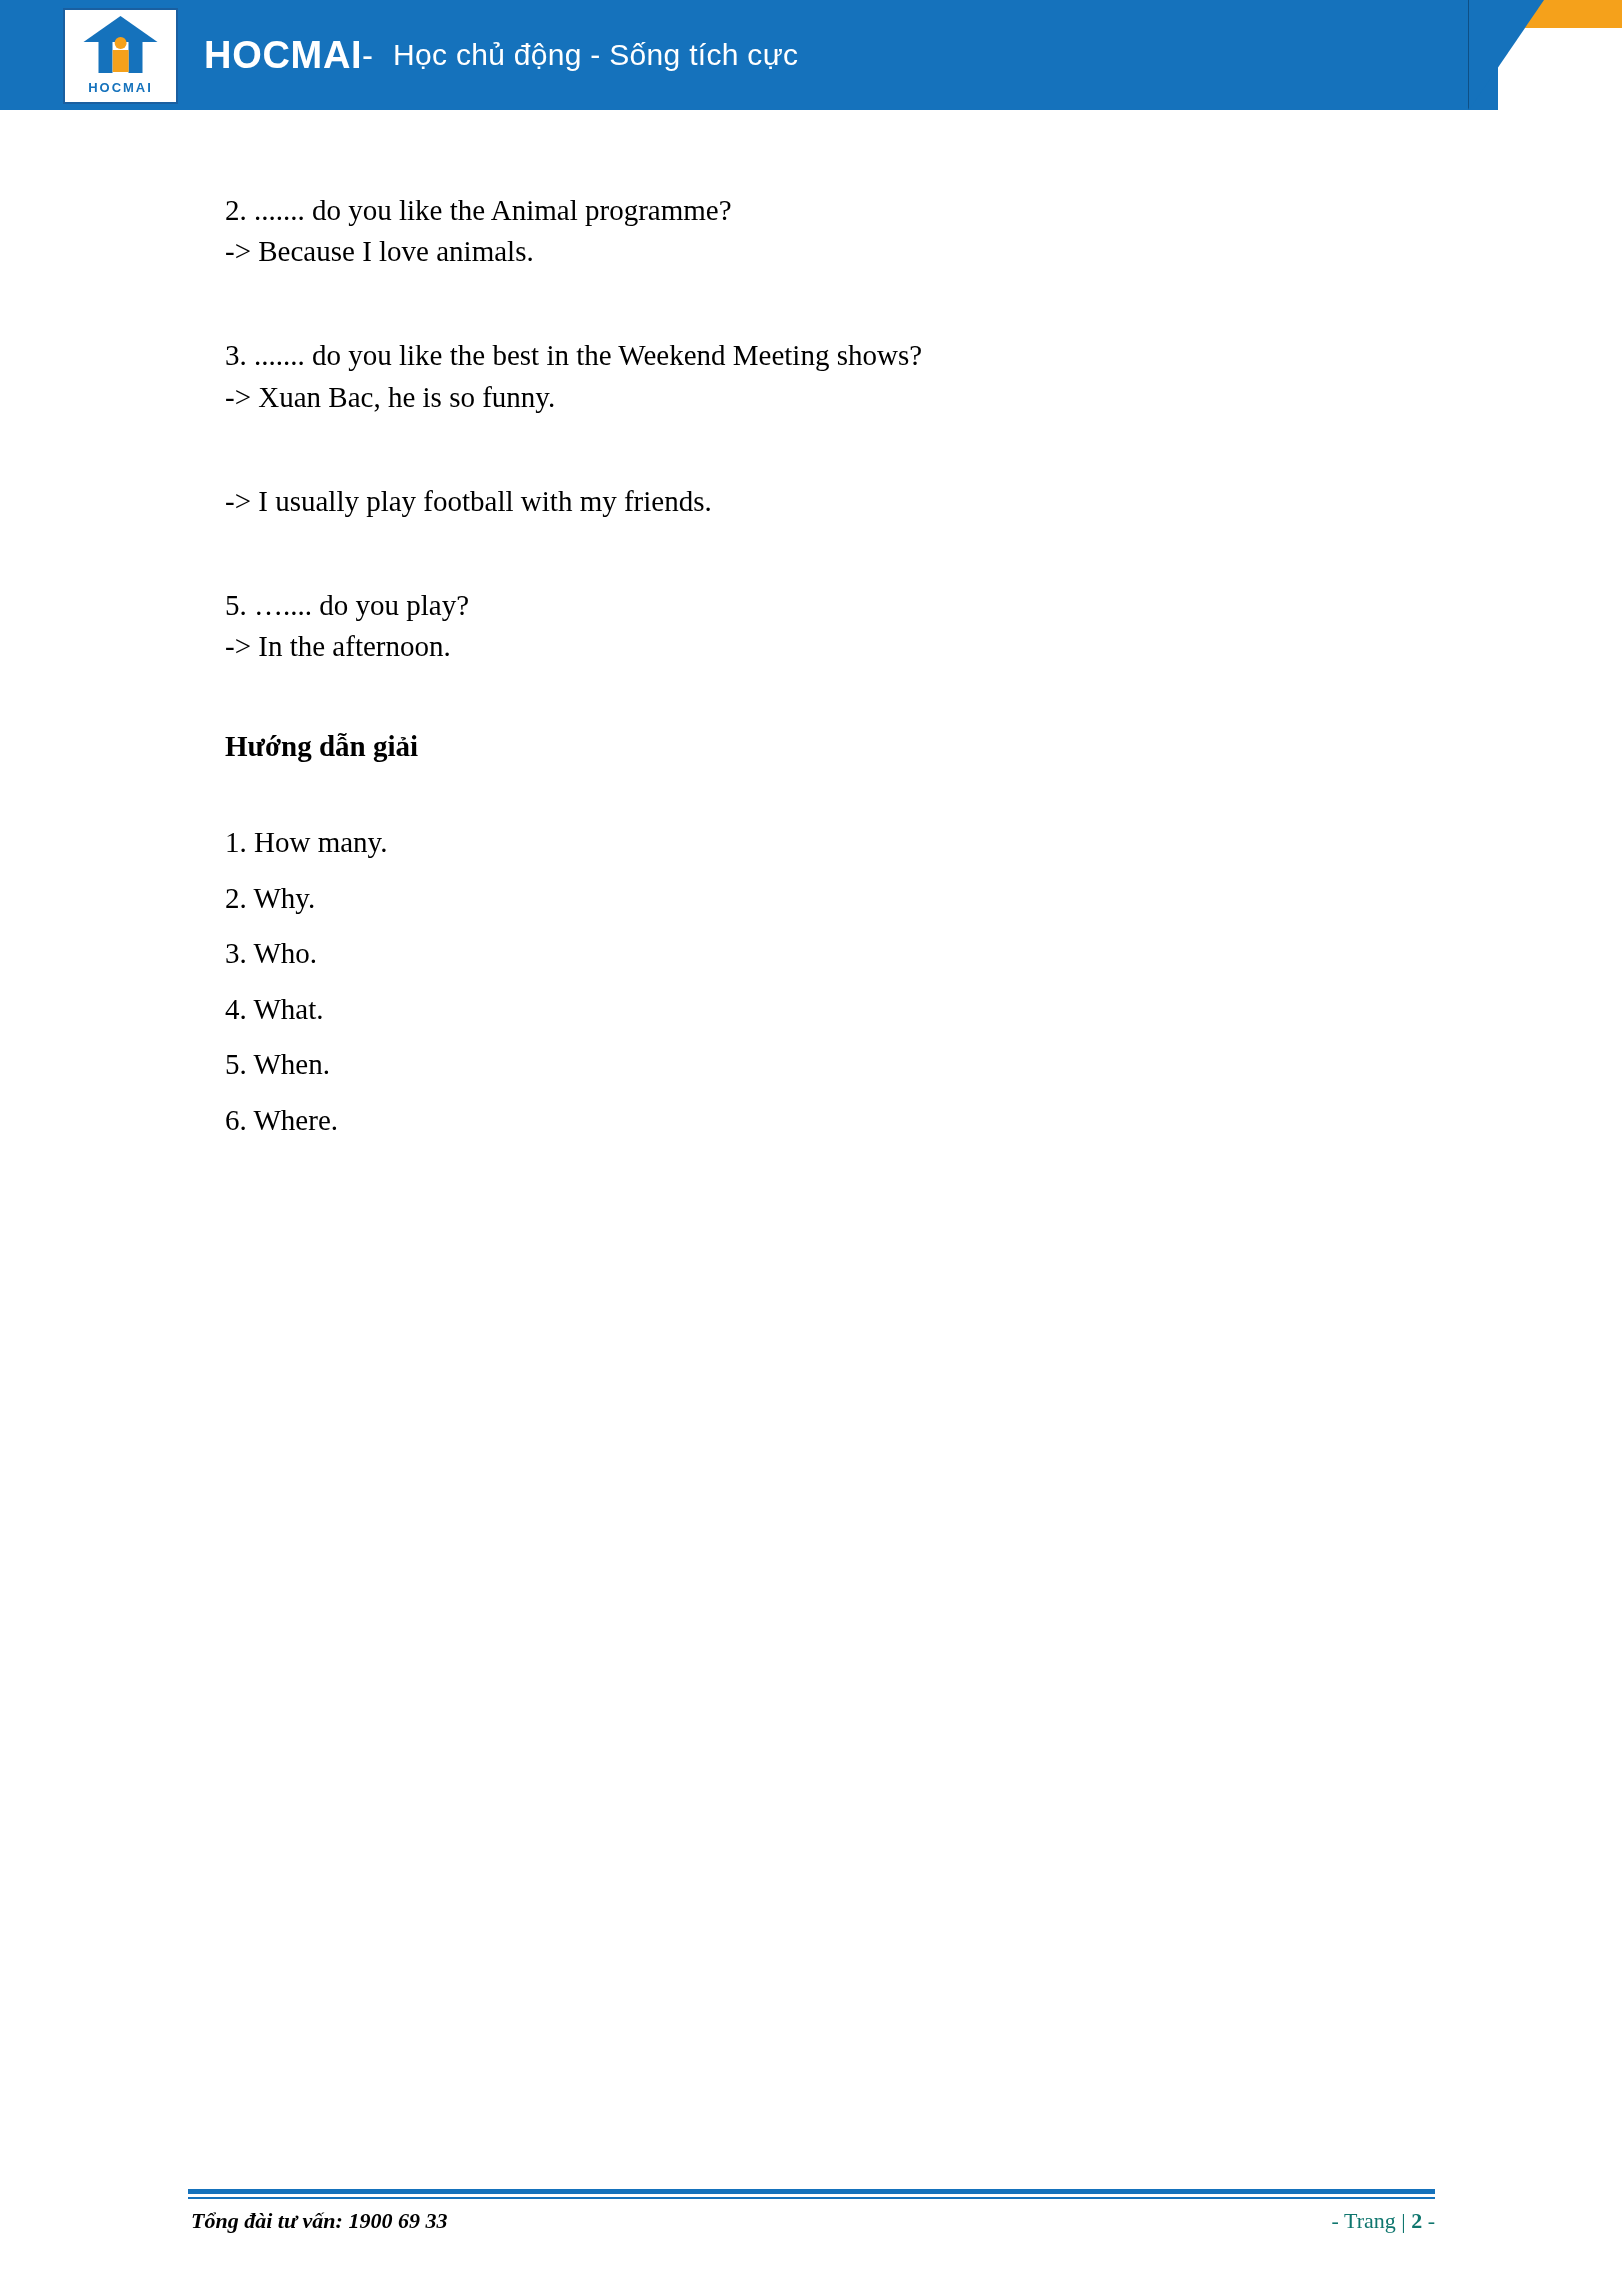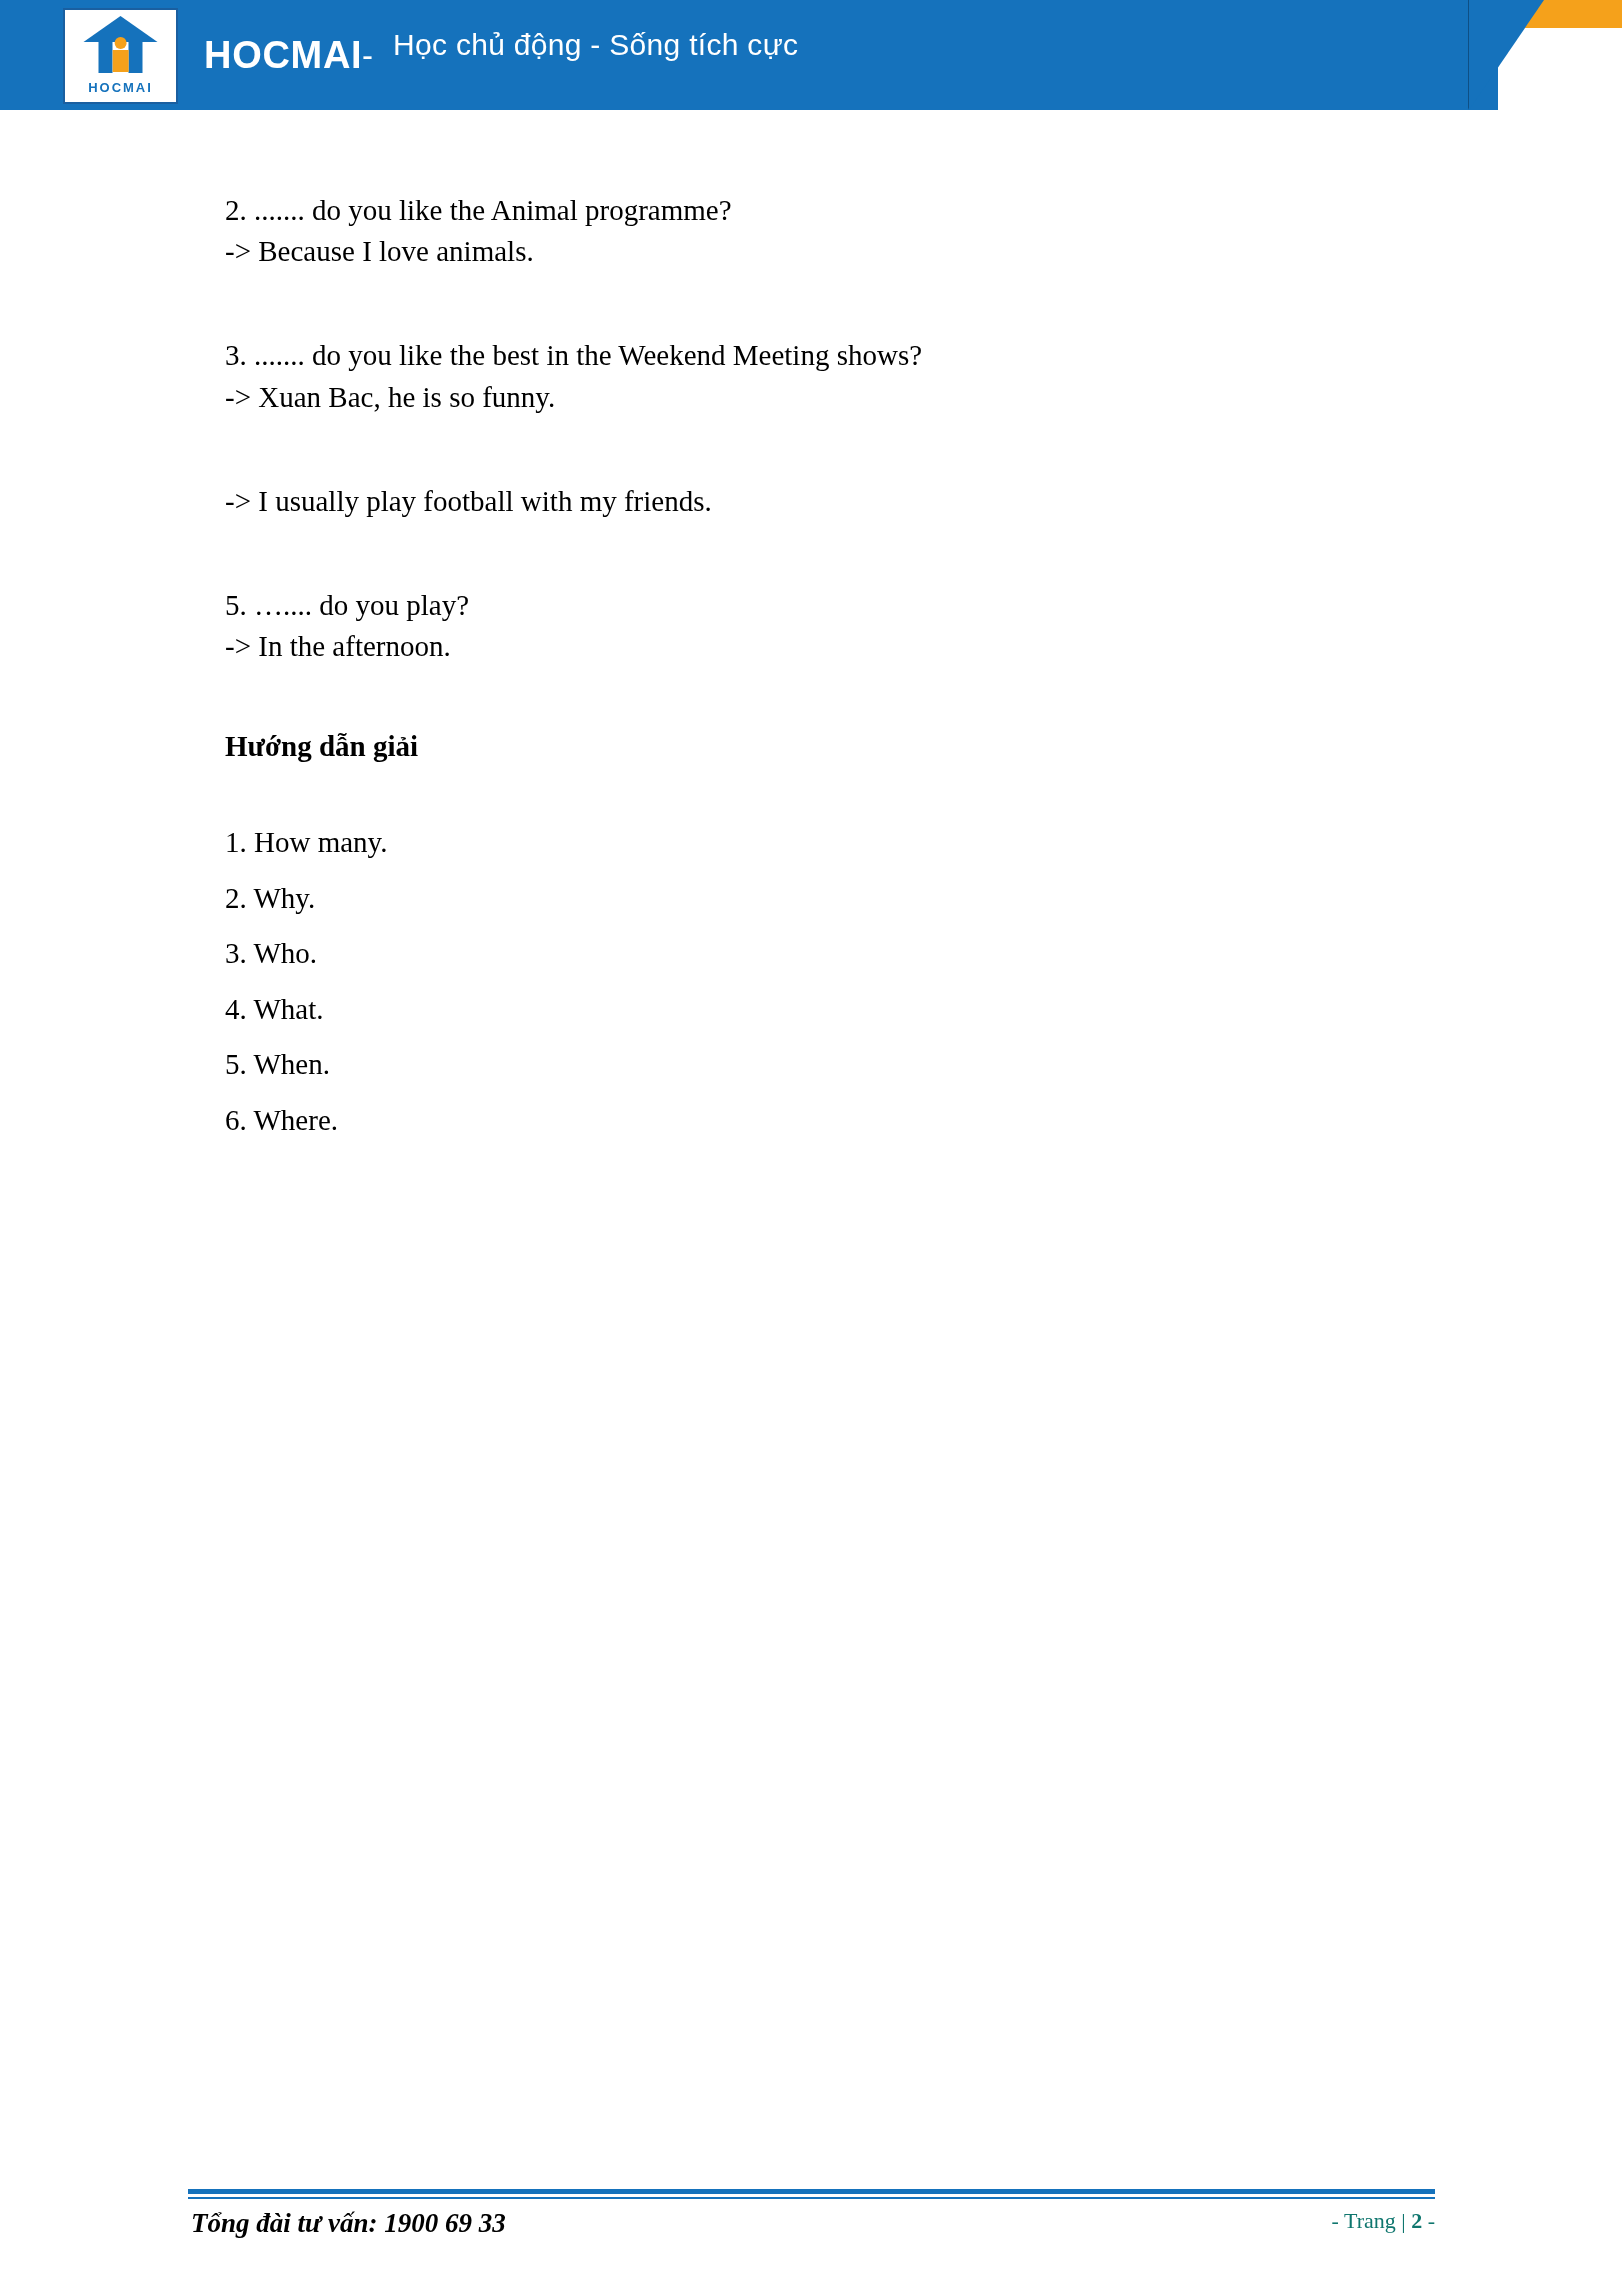--- a/index.html
+++ b/index.html
@@ -140,21 +140,21 @@
   .brand-dash {
     position: absolute;
     top: 37px;
     left: 362px;
     font-family: "Liberation Sans", sans-serif;
     font-size: 33px;
     color: #ffffff;
   }
   .slogan {
     position: absolute;
-    top: 28px;
+    top: 38px;
     left: 393px;
     font-family: "Liberation Sans", sans-serif;
     font-size: 30px;
     color: #ffffff;
     letter-spacing: 0.3px;
   }
 
   
   .content {
     position: absolute;
@@ -193,21 +193,21 @@
   }
   .footer-rule.thin {
     top: 2197px;
     height: 2px;
     background: #1572BC;
   }
   .footer-left {
     position: absolute;
     left: 191px;
     top: 2208px;
-    font-size: 27px;
+    font-size: 22px;
     font-style: italic;
     font-weight: bold;
     color: #000000;
   }
   .footer-right {
     position: absolute;
     right: 188px;
     top: 2208px;
     font-size: 22px;
     color: #0f766e;

